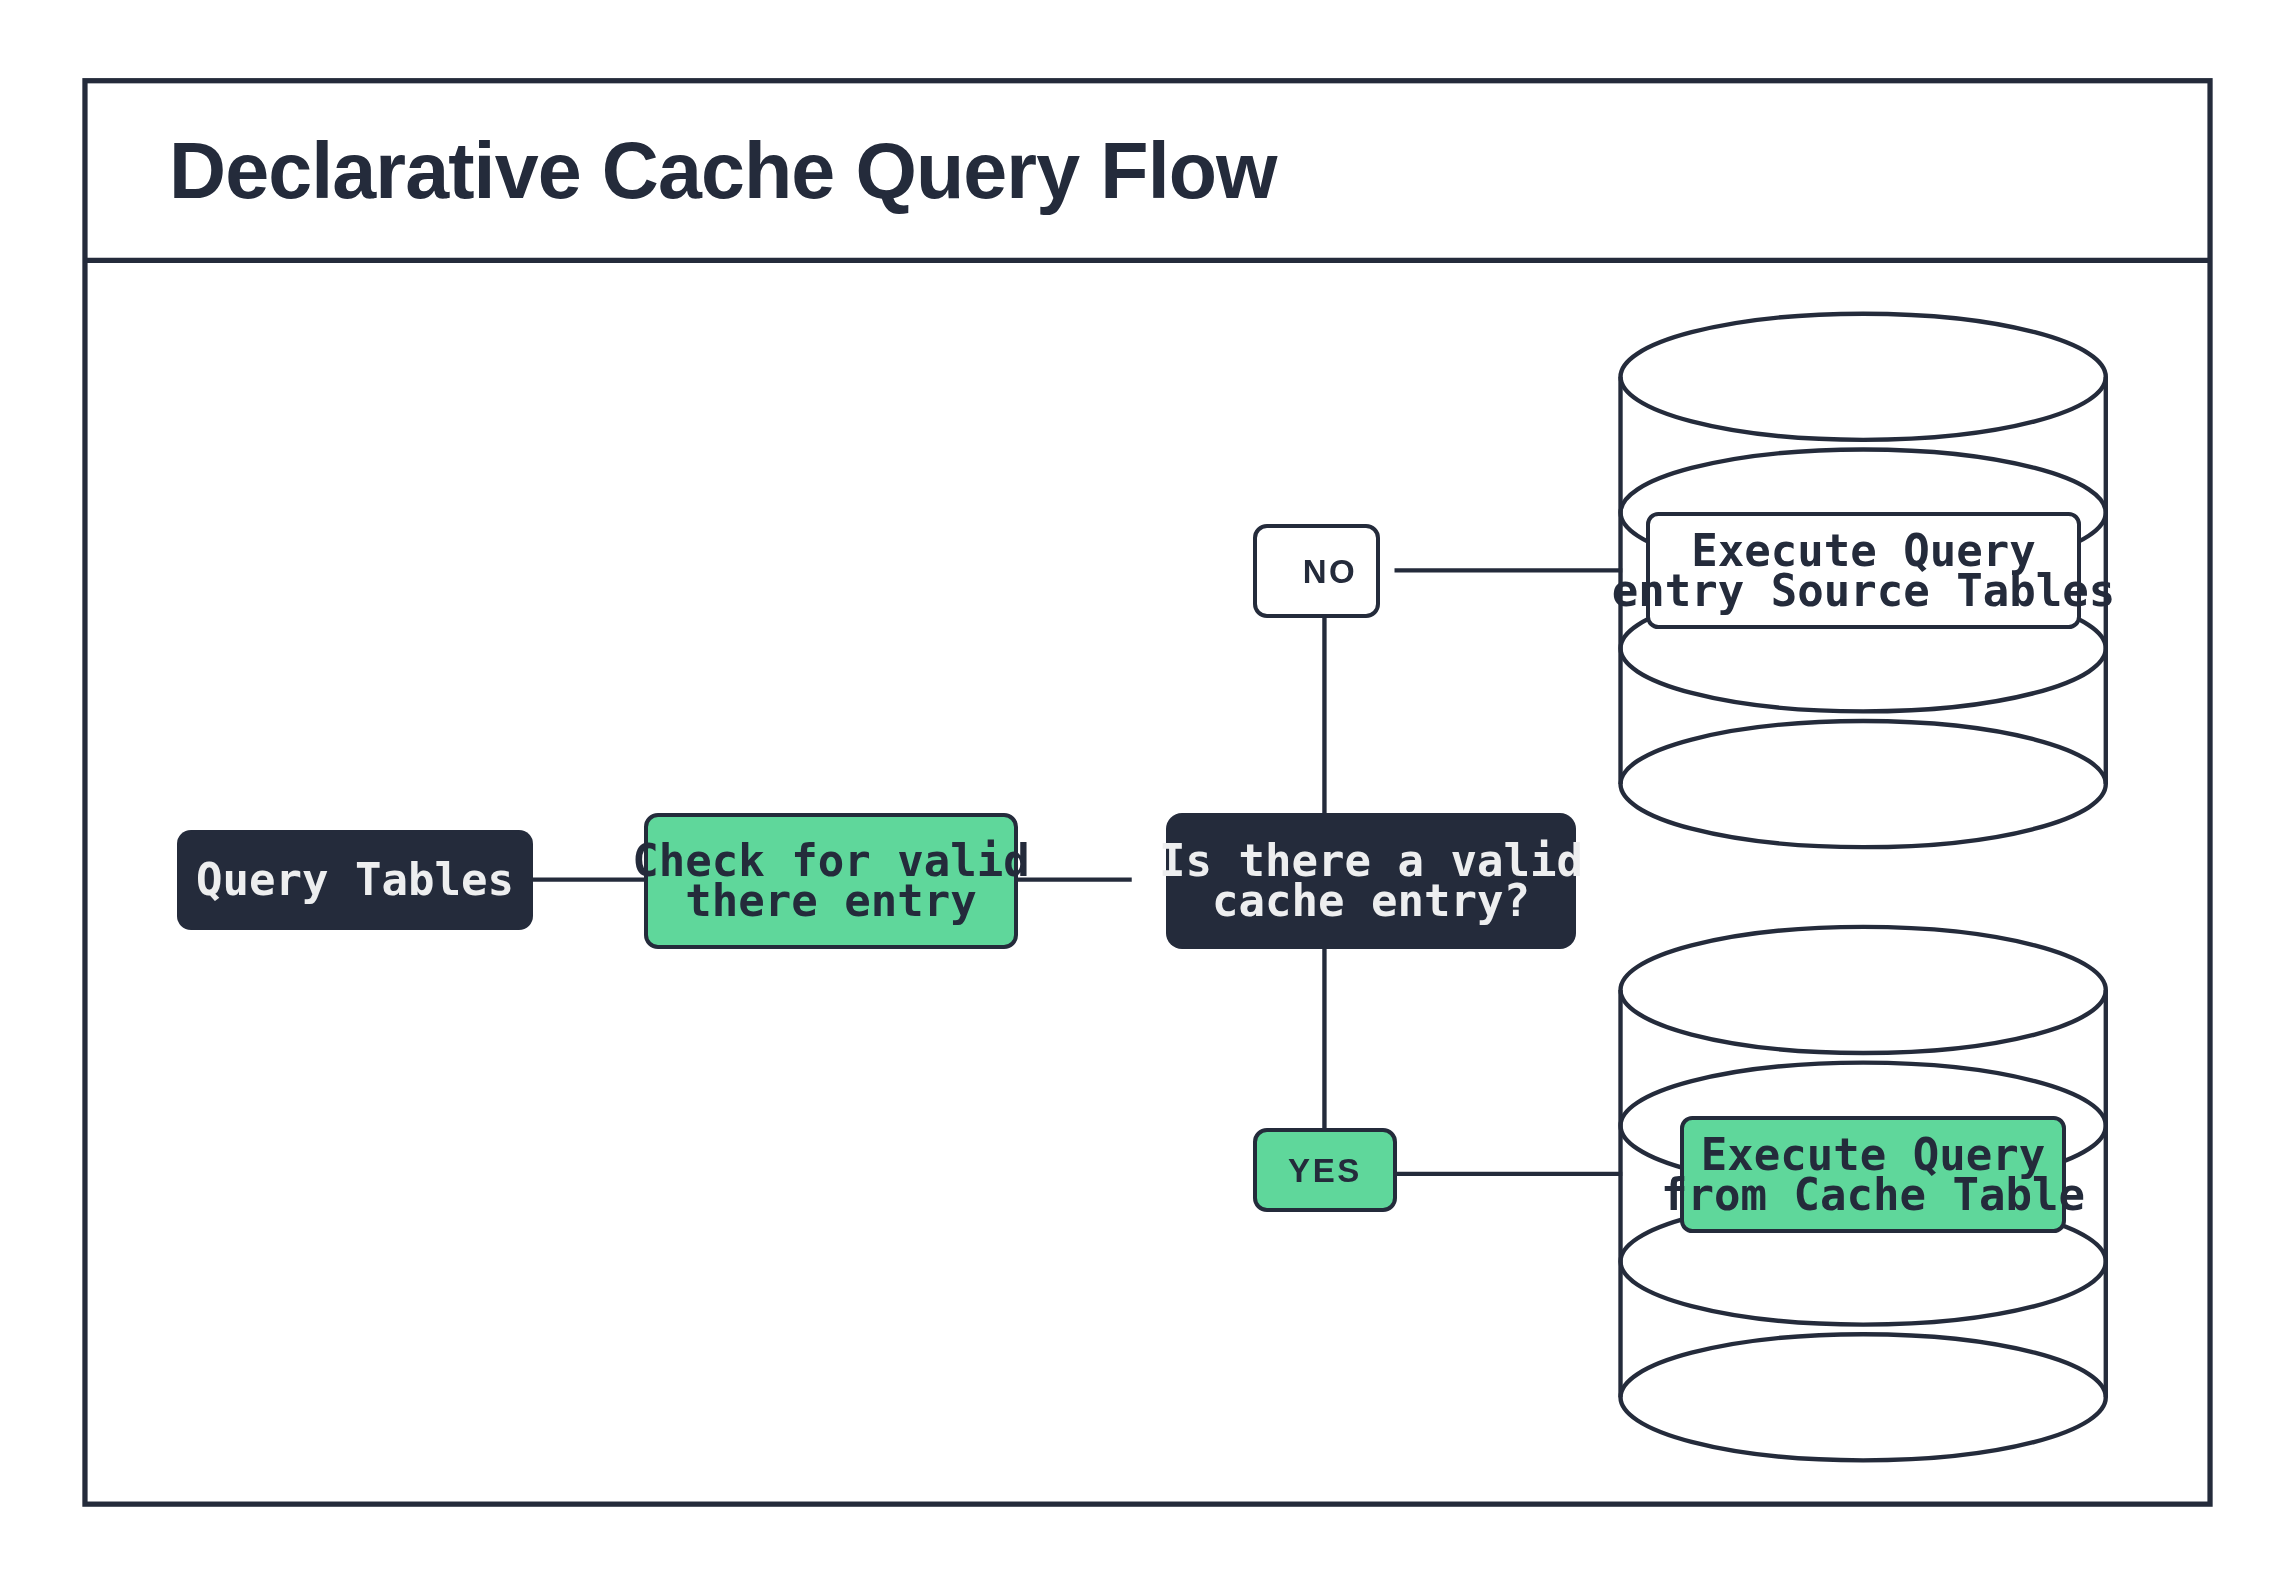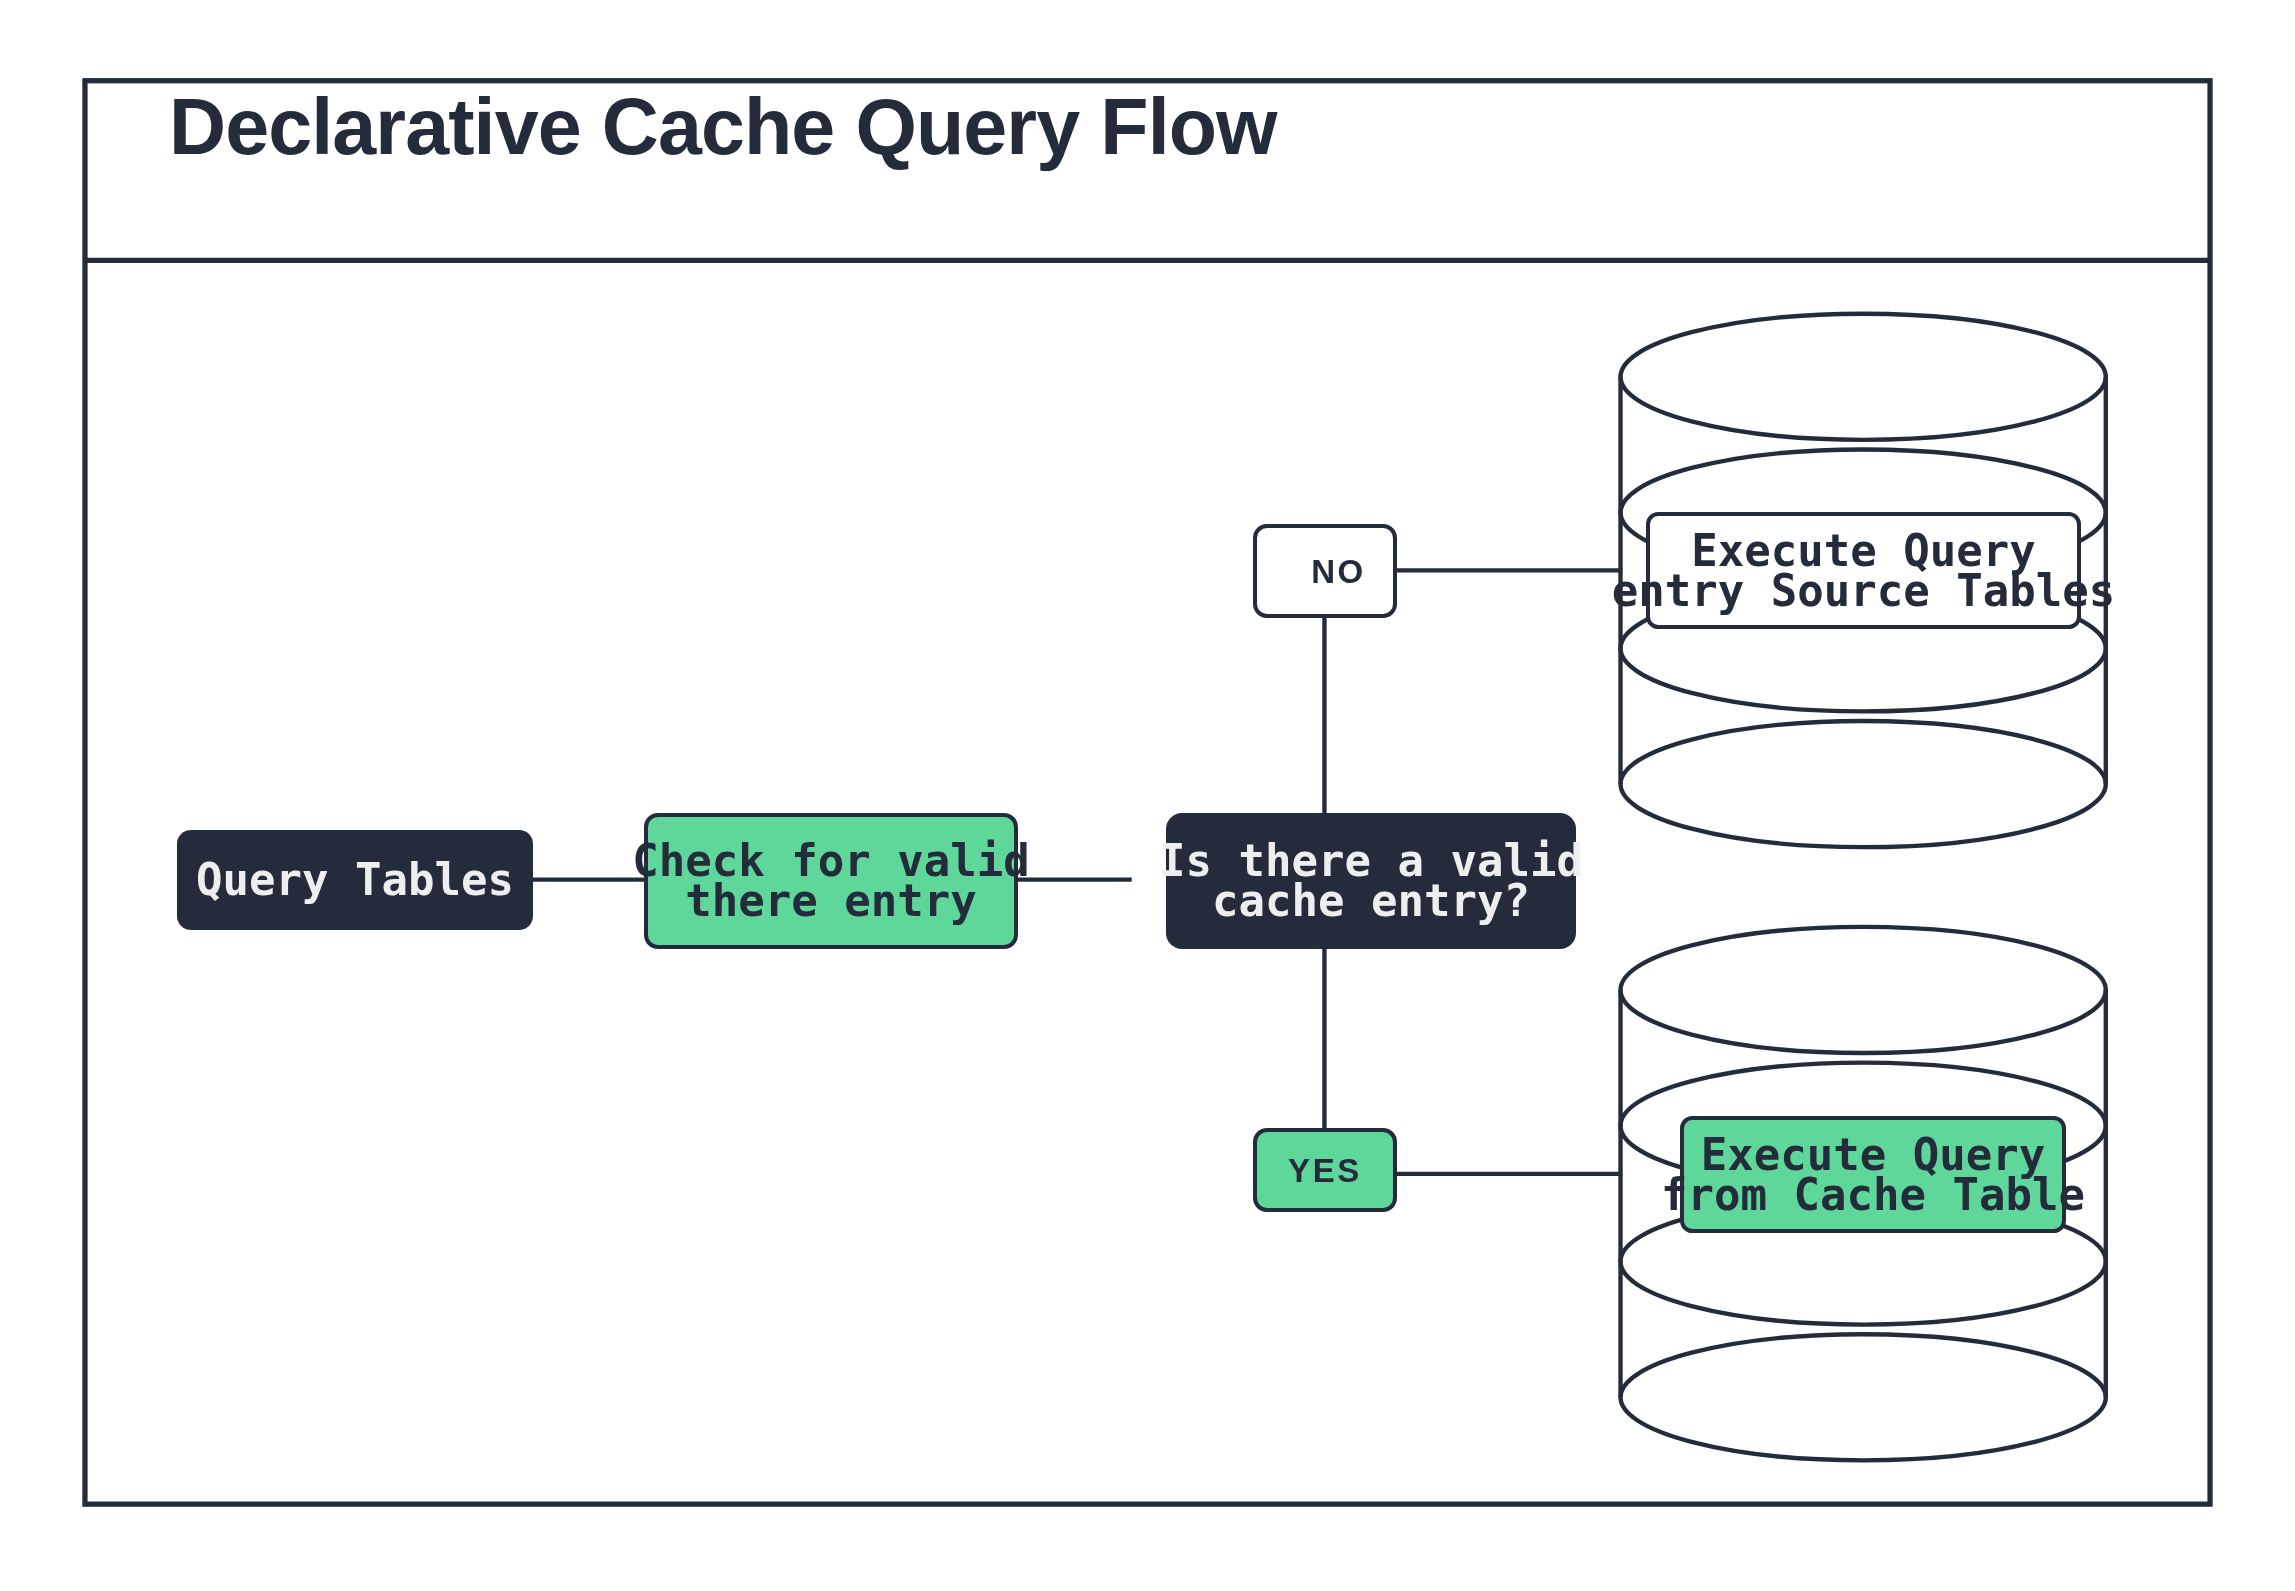--- a/index.html
+++ b/index.html
@@ -29,21 +29,21 @@
   }
   .node .ln{display:block;white-space:pre;}
   .fill-ink{background:var(--ink,#242B3B);color:var(--light_text,#EDEEEF);}
   .fill-green{background:var(--green,#5FD79B);border:4.4px solid var(--ink,#242B3B);}
   .fill-white{background:var(--paper,#fff);border:4.4px solid var(--ink,#242B3B);}
   .r16{border-radius:14px;}
   .r14{border-radius:12.3px;}
   .r18{border-radius:16px;}
   .title-band{
     position:absolute;left:85px;top:81px;width:2126px;height:180px;
-    display:flex;align-items:flex-start;
+    display:flex;align-items:center;
     box-sizing:border-box;padding-left:84px;
   }
   .title{
     font-family:"Liberation Sans", sans-serif;
     font-weight:700;
     font-size:79px;
     letter-spacing:-0.9px;
     color:var(--ink,#242B3B);
   }
   .tag{
@@ -104,21 +104,21 @@
   <div class="node fill-green r16" style="left:644px;top:813px;width:374px;height:136px;">
     <span class="ln">Check for valid</span>
     <span class="ln">there entry</span>
   </div>
 
   <div class="node fill-ink r18" style="left:1166px;top:813px;width:410px;height:136px;">
     <span class="ln">Is there a valid</span>
     <span class="ln">cache entry?</span>
   </div>
 
-  <div class="node fill-white r16 tag" style="left:1253px;top:524px;width:144px;height:94px;padding-left:27px;">
+  <div class="node fill-white r16 tag" style="left:1253px;top:524px;width:127px;height:94px;padding-left:27px;">
     <span class="ln">NO</span>
   </div>
 
   <div class="node fill-green r16 tag" style="left:1253px;top:1128px;width:144px;height:84px;">
     <span class="ln">YES</span>
   </div>
 
   <div class="node fill-white r14" style="left:1646px;top:512px;width:435px;height:117px;">
     <span class="ln">Execute Query</span>
     <span class="ln">entry Source Tables</span>

